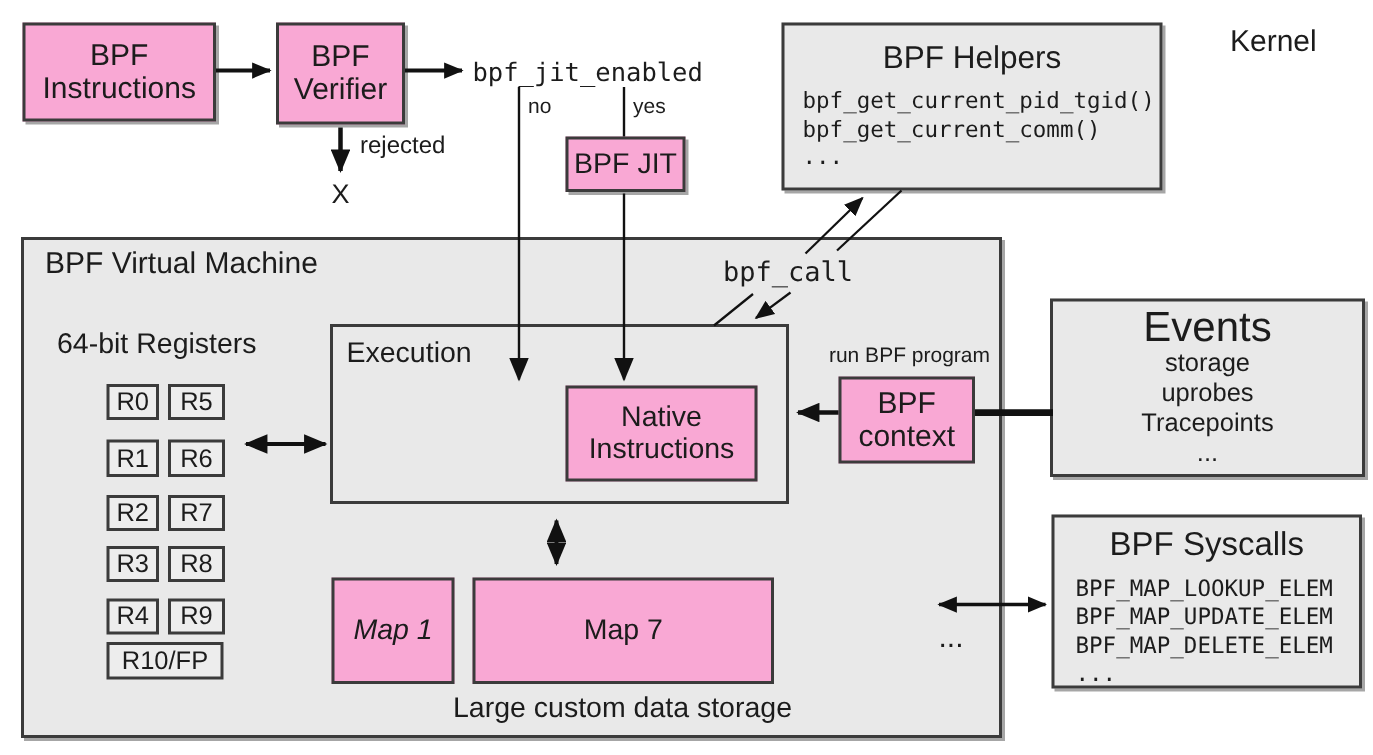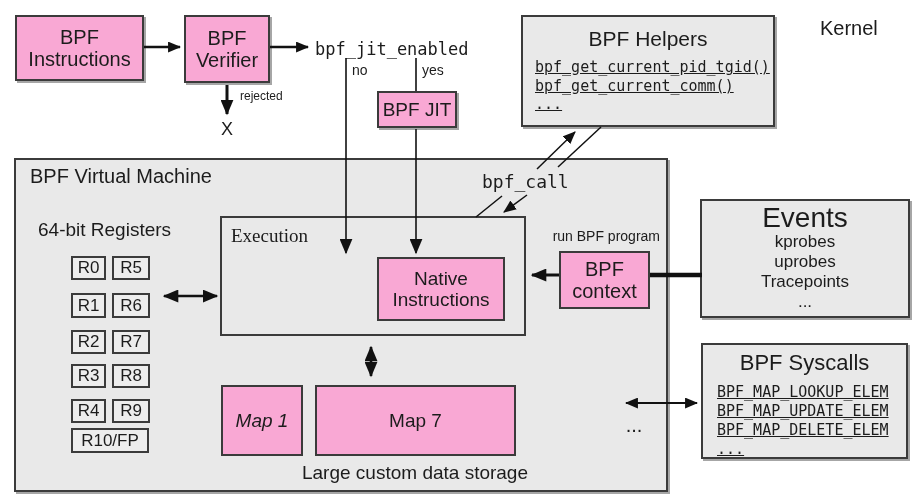--- a/index.html
+++ b/index.html
@@ -37,26 +37,26 @@
 
   <div class="box shadow" style="left:15px;top:15px;width:129px;height:66px;font-size:20px;">BPF
 Instructions</div>
   <div class="box shadow" style="left:184px;top:15px;width:86px;height:68px;font-size:20px;">BPF
 Verifier</div>
   <div class="box shadow" style="left:377px;top:91px;width:80px;height:37px;font-size:19px;">BPF JIT</div>
 
   <div class="label mono" style="left:315px;top:39px;font-size:17px;">bpf_jit_enabled</div>
   <div class="label" style="left:352px;top:62px;font-size:14px;">no</div>
   <div class="label" style="left:422px;top:62px;font-size:14px;">yes</div>
-  <div class="label" style="left:240px;top:89px;font-size:12px;">rejected</div>
+  <div class="label" style="left:240px;top:89px;font-size:16px;">rejected</div>
   <div class="label" style="left:217px;top:119px;width:20px;text-align:center;font-size:18px;">X</div>
 
   <div class="panel shadow" style="left:521px;top:15px;width:254px;height:112px;">
     <div class="panel-title" style="margin-top:9px;">BPF Helpers</div>
-    <div class="mono-lines" style="margin:6px 0 0 12px;text-decoration:underline;">
+    <div class="mono-lines" style="margin:6px 0 0 12px;">
       <div>bpf_get_current_pid_tgid()</div>
       <div>bpf_get_current_comm()</div>
       <div>...</div>
     </div>
   </div>
 
   <div class="label mono" style="left:482px;top:171px;font-size:18px;z-index:25;">bpf_call</div>
 
   <div class="panel gray shadow" style="left:14px;top:158px;width:654px;height:334px;"></div>
   <div class="label" style="left:30px;top:165px;font-size:20px;">BPF Virtual Machine</div>
@@ -68,46 +68,46 @@
   <div class="reg" style="left:112px;top:293px;width:38px;height:25px;">R6</div>
   <div class="reg" style="left:71px;top:330px;width:35px;height:24px;">R2</div>
   <div class="reg" style="left:112px;top:330px;width:38px;height:24px;">R7</div>
   <div class="reg" style="left:71px;top:364px;width:35px;height:24px;">R3</div>
   <div class="reg" style="left:112px;top:364px;width:38px;height:24px;">R8</div>
   <div class="reg" style="left:71px;top:399px;width:35px;height:24px;">R4</div>
   <div class="reg" style="left:112px;top:399px;width:38px;height:24px;">R9</div>
   <div class="reg" style="left:71px;top:428px;width:78px;height:25px;">R10/FP</div>
 
   <div class="panel gray" style="left:220px;top:216px;width:306px;height:120px;"></div>
-  <div class="label" style="left:231px;top:225px;font-size:19px;font-family:Liberation Serif, serif;">Execution</div>
+  <div class="label" style="left:231px;top:225px;font-size:19px;">Execution</div>
   <div class="box" style="left:377px;top:257px;width:128px;height:64px;font-size:19px;">Native
 Instructions</div>
 
   <div class="label" style="left:540px;top:228px;width:120px;text-align:right;font-size:14px;">run BPF program</div>
   <div class="box" style="left:559px;top:251px;width:91px;height:58px;font-size:20px;">BPF
 context</div>
 
   <div class="box" style="left:221px;top:385px;width:82px;height:71px;font-size:19px;font-style:italic;">Map 1</div>
   <div class="box" style="left:315px;top:385px;width:201px;height:71px;font-size:19px;">Map 7</div>
   <div class="label" style="left:618px;top:414px;width:32px;text-align:center;font-size:20px;">...</div>
   <div class="label" style="left:265px;top:462px;width:300px;text-align:center;font-size:19px;">Large custom data storage</div>
 
   <div class="panel shadow" style="left:700px;top:199px;width:210px;height:119px;">
     <div class="panel-title" style="margin-top:3px;font-size:28px;line-height:28px;">Events</div>
     <div class="center-lines">
-      <div>kprobes</div>
+      <div>storage</div>
       <div>uprobes</div>
       <div>Tracepoints</div>
       <div>...</div>
     </div>
   </div>
 
   <div class="panel shadow" style="left:701px;top:343px;width:207px;height:116px;">
     <div class="panel-title" style="margin-top:5px;font-size:22px;line-height:26px;">BPF Syscalls</div>
-    <div class="mono-lines" style="margin:7px 10px 0 14px;line-height:19px;text-decoration:underline;">
+    <div class="mono-lines" style="margin:7px 10px 0 14px;line-height:19px;">
       <div>BPF_MAP_LOOKUP_ELEM</div>
       <div>BPF_MAP_UPDATE_ELEM</div>
       <div>BPF_MAP_DELETE_ELEM</div>
       <div>...</div>
     </div>
   </div>
 
   <svg class="overlay" width="915" height="503" viewBox="0 0 915 503">
     <defs>
       <marker id="ah" viewBox="0 0 12 10" refX="11" refY="5" markerWidth="13" markerHeight="11" markerUnits="userSpaceOnUse" orient="auto-start-reverse">

